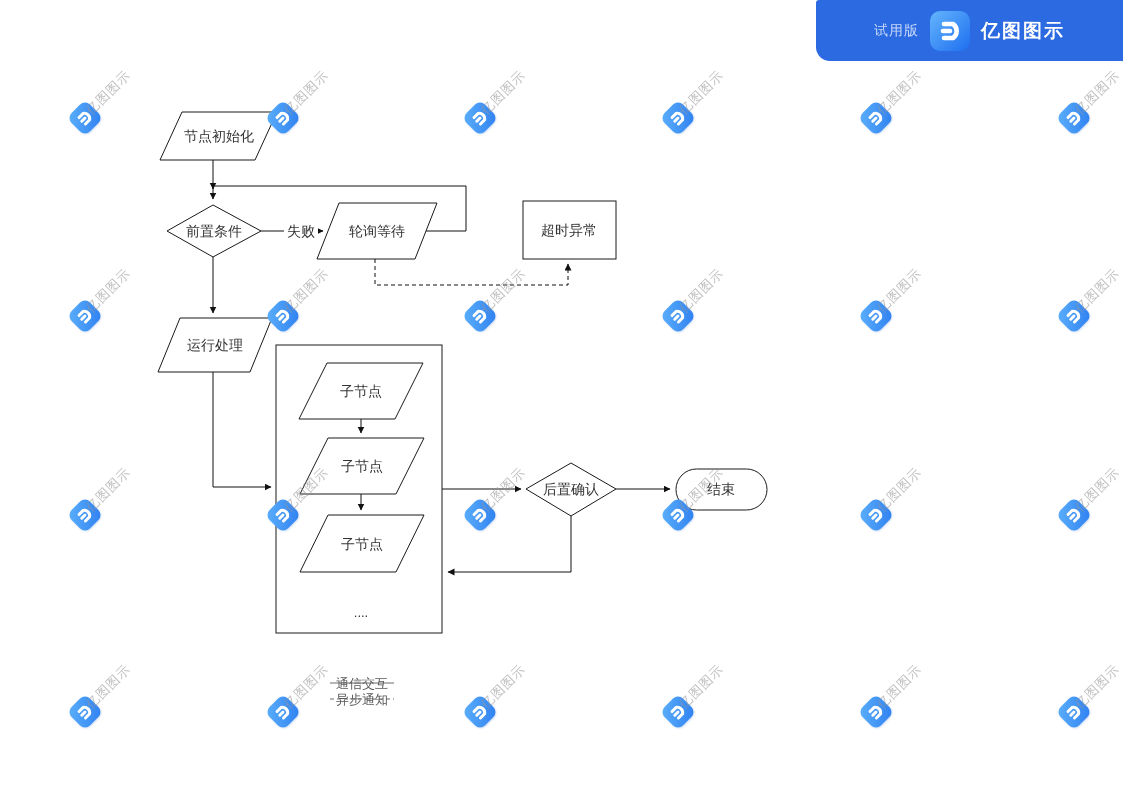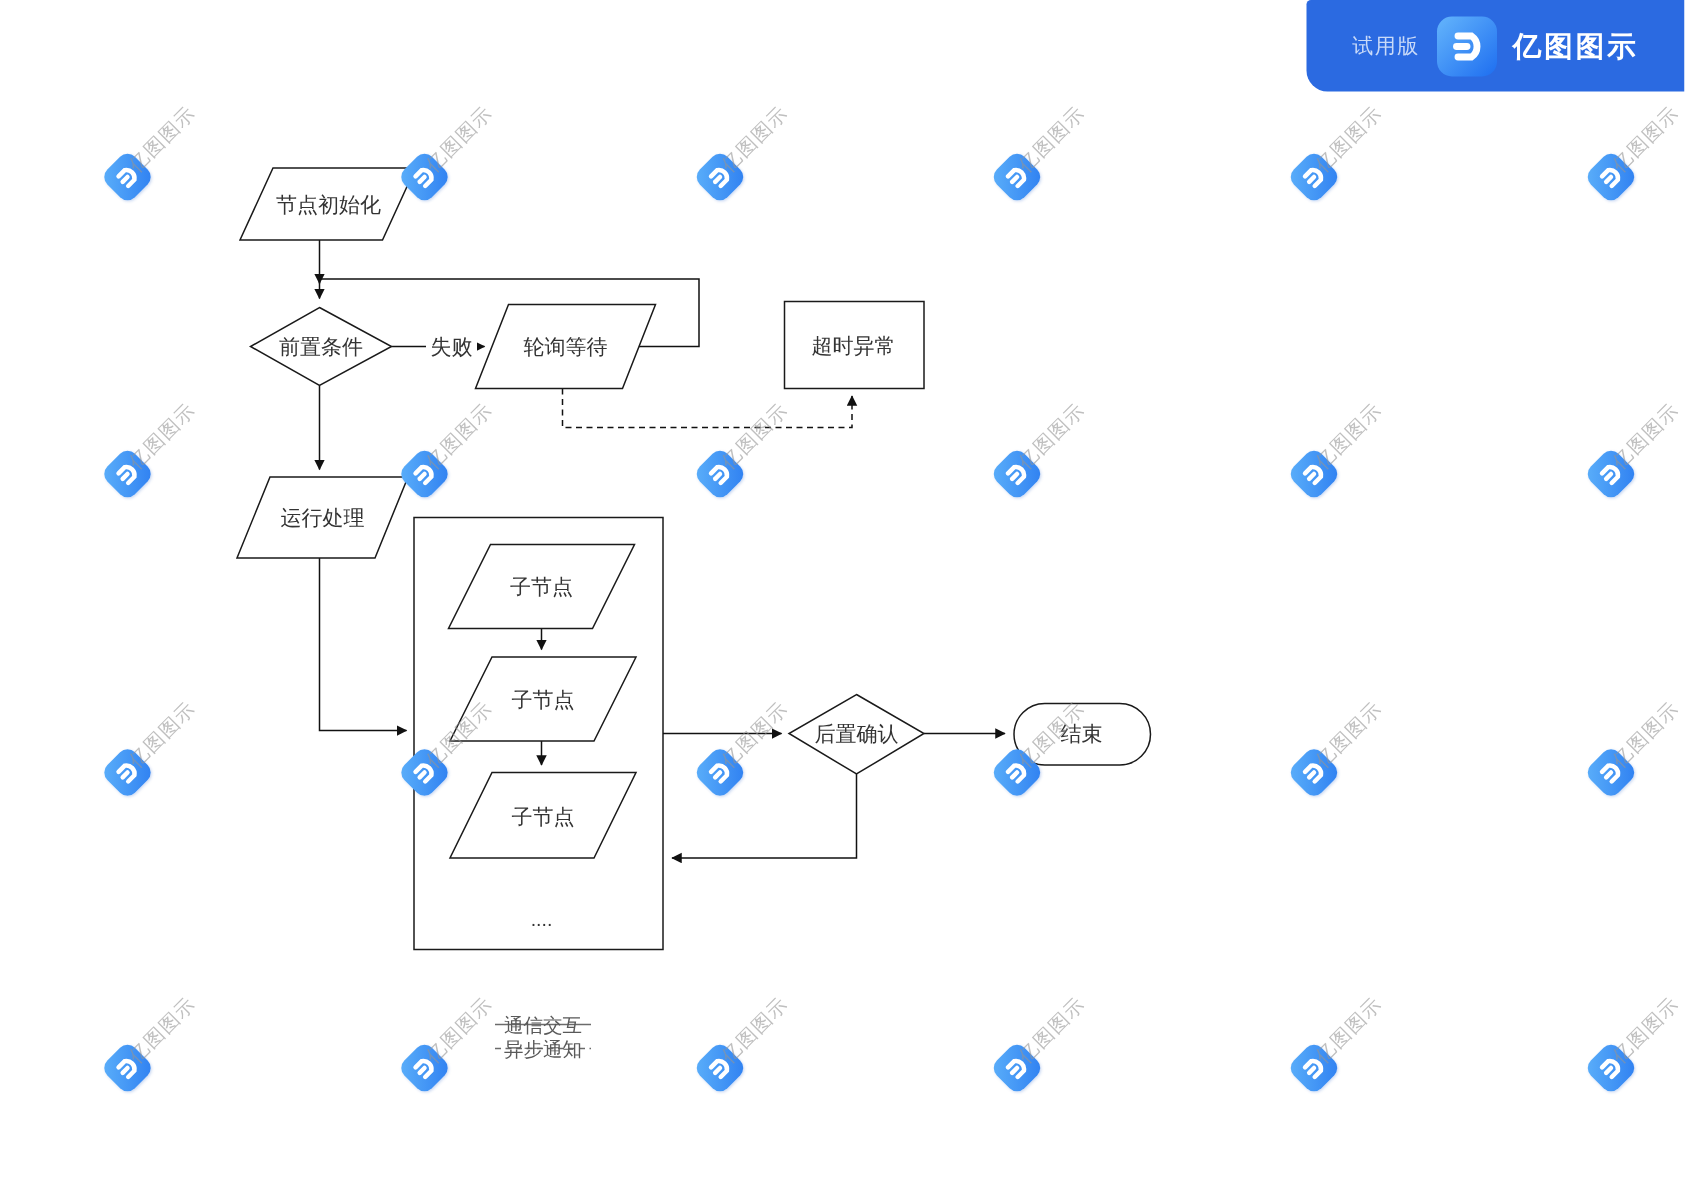--- a/index.html
+++ b/index.html
@@ -31,21 +31,21 @@
     box-shadow:0 1px 2px rgba(30,90,200,.25);
   }
   .wm-logo svg{position:absolute;left:0;top:0;width:100%;height:100%;}
   .wm-text{
     position:absolute;left:10px;top:-17px;white-space:nowrap;
     transform:rotate(-45deg);transform-origin:0 100%;
     font-size:13px;letter-spacing:1px;color:rgba(148,148,148,0.60);
   }
   
   .badge{
-    position:absolute;top:0;right:0;width:252px;height:61px;z-index:10;
+    position:absolute;top:0;right:0;width:307px;height:61px;z-index:10;
     background:#2b6ae1;border-radius:3px 0 0 14px;
     display:flex;align-items:center;justify-content:center;gap:11px;
   }
   .badge-trial{color:#c9daf8;font-size:14px;letter-spacing:1px;}
   .badge-icon{
     width:40px;height:40px;border-radius:10px;position:relative;
     background:linear-gradient(135deg,#64b5fc 0%,#1e6ef0 100%);
   }
   .badge-icon svg{position:absolute;left:0;top:0;width:100%;height:100%;}
   .badge-brand{color:#ffffff;font-size:19px;font-weight:bold;letter-spacing:2px;}

